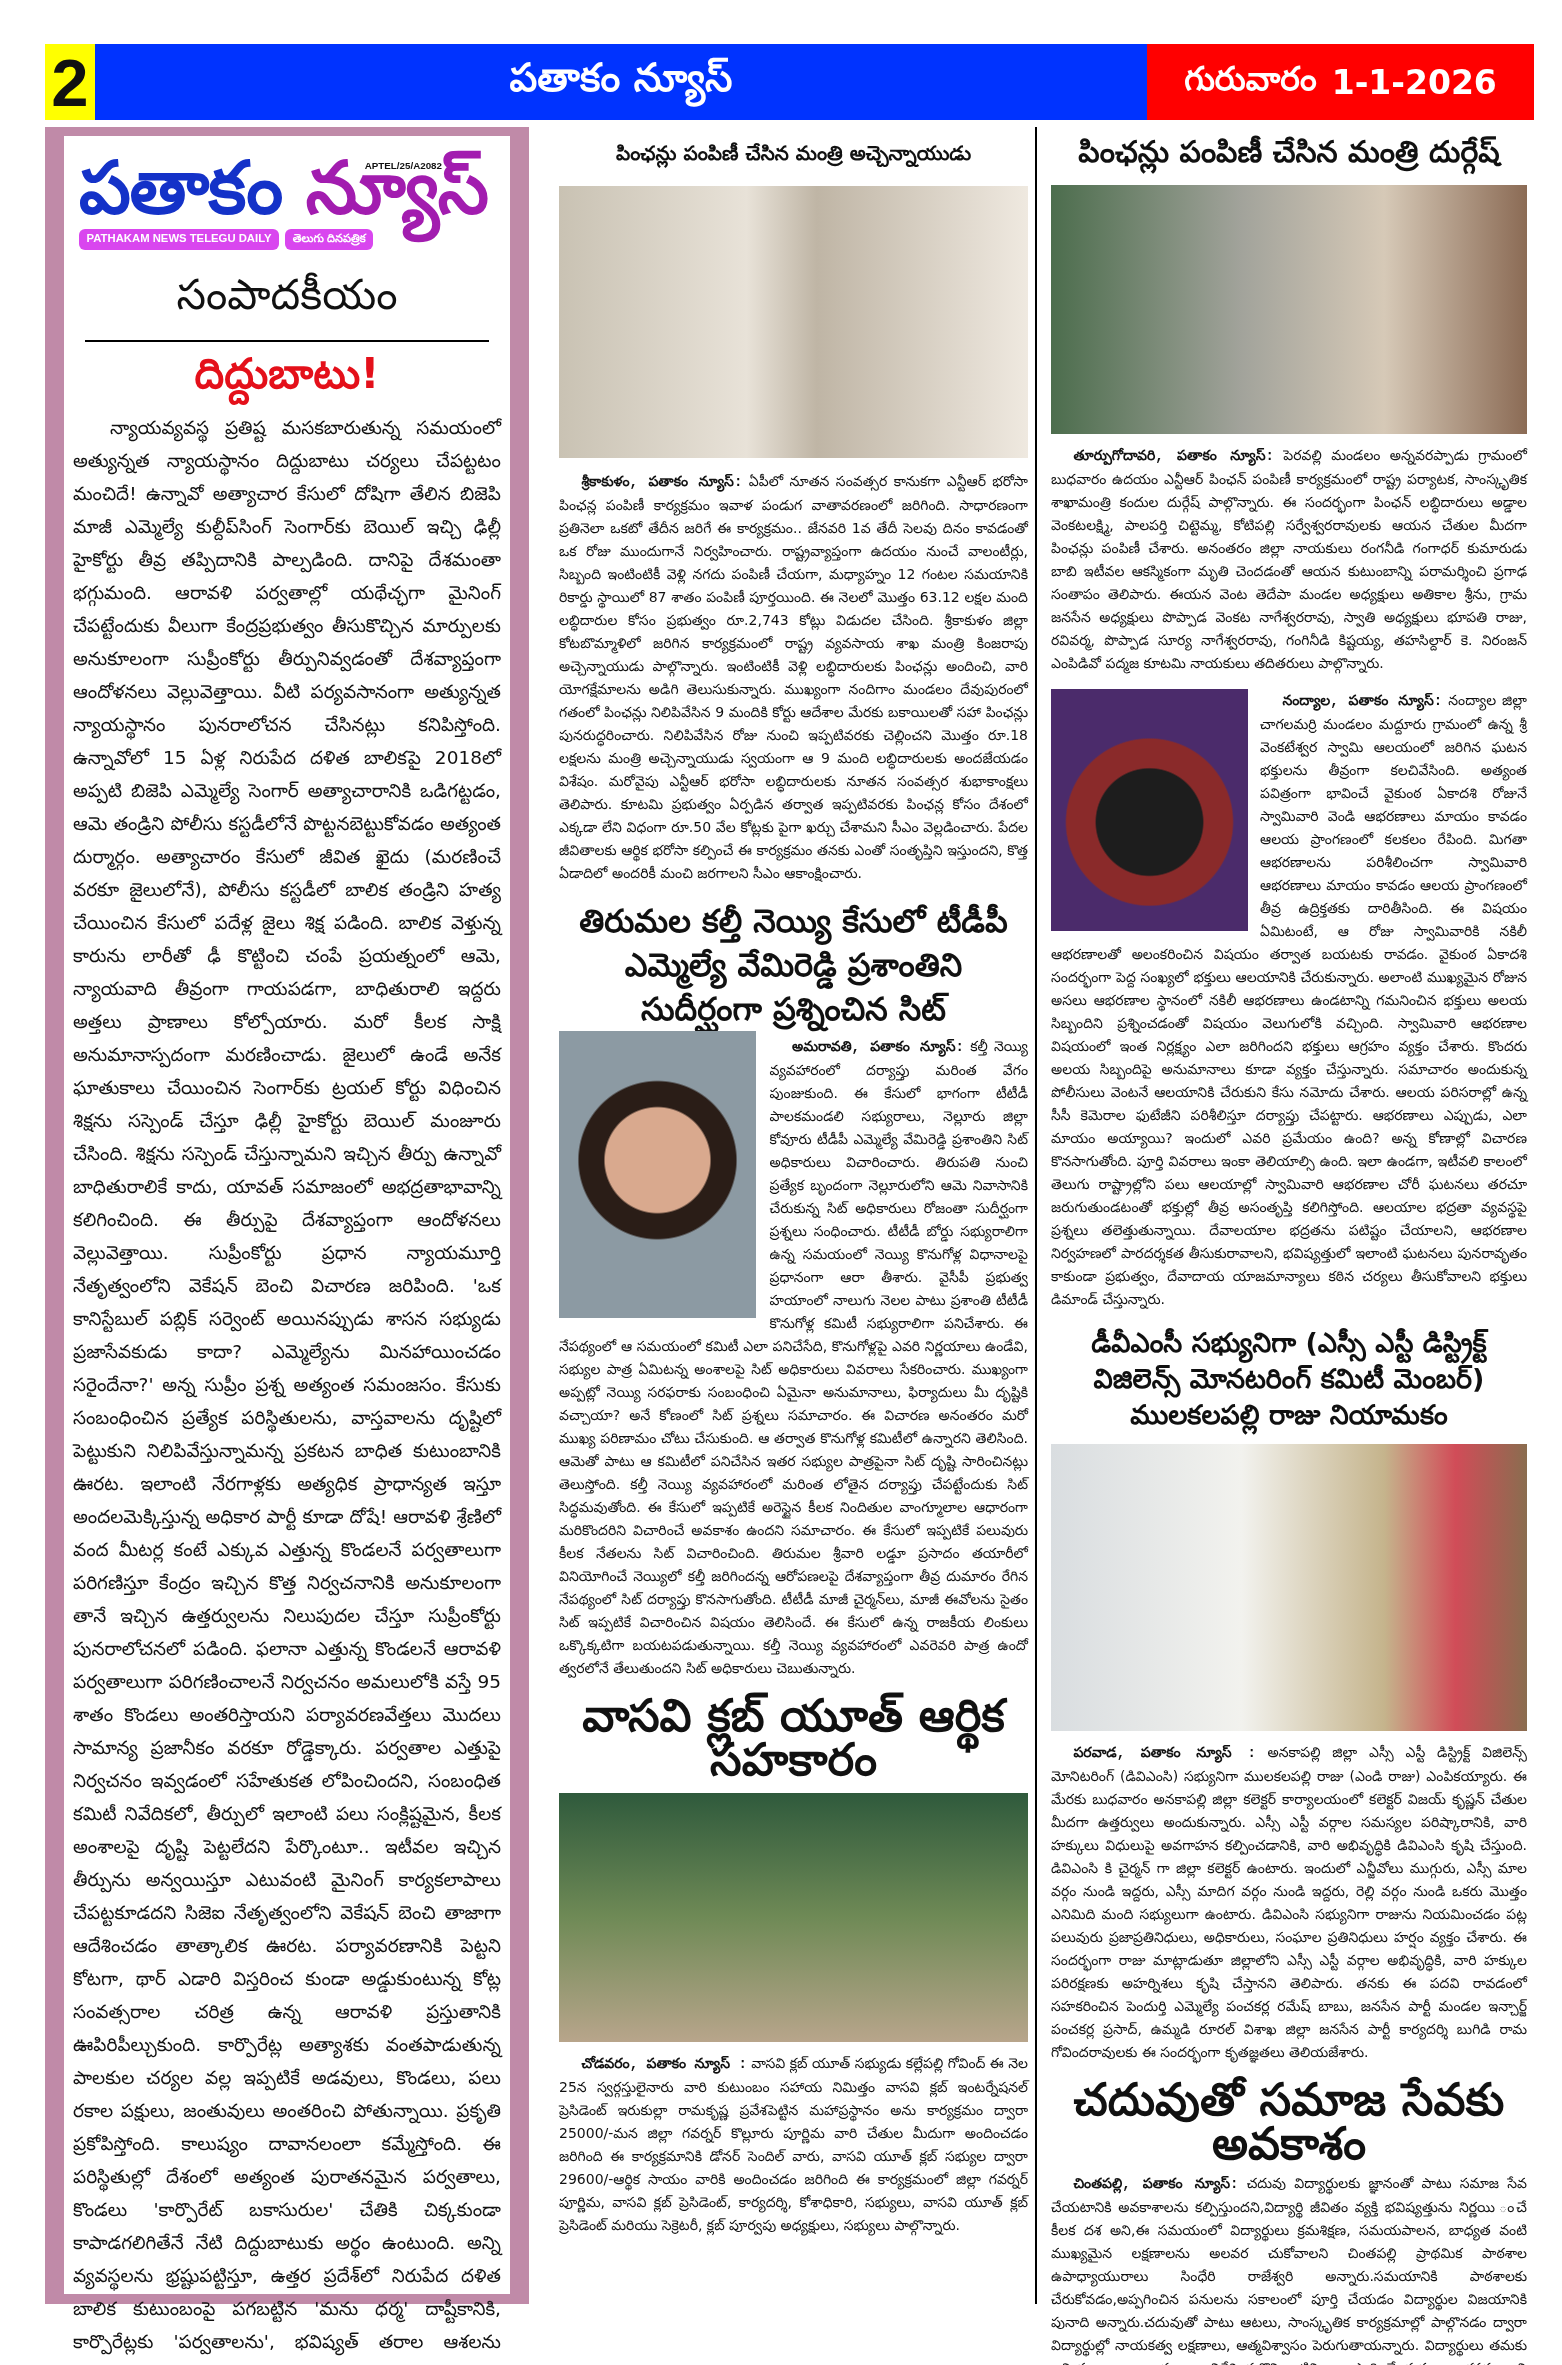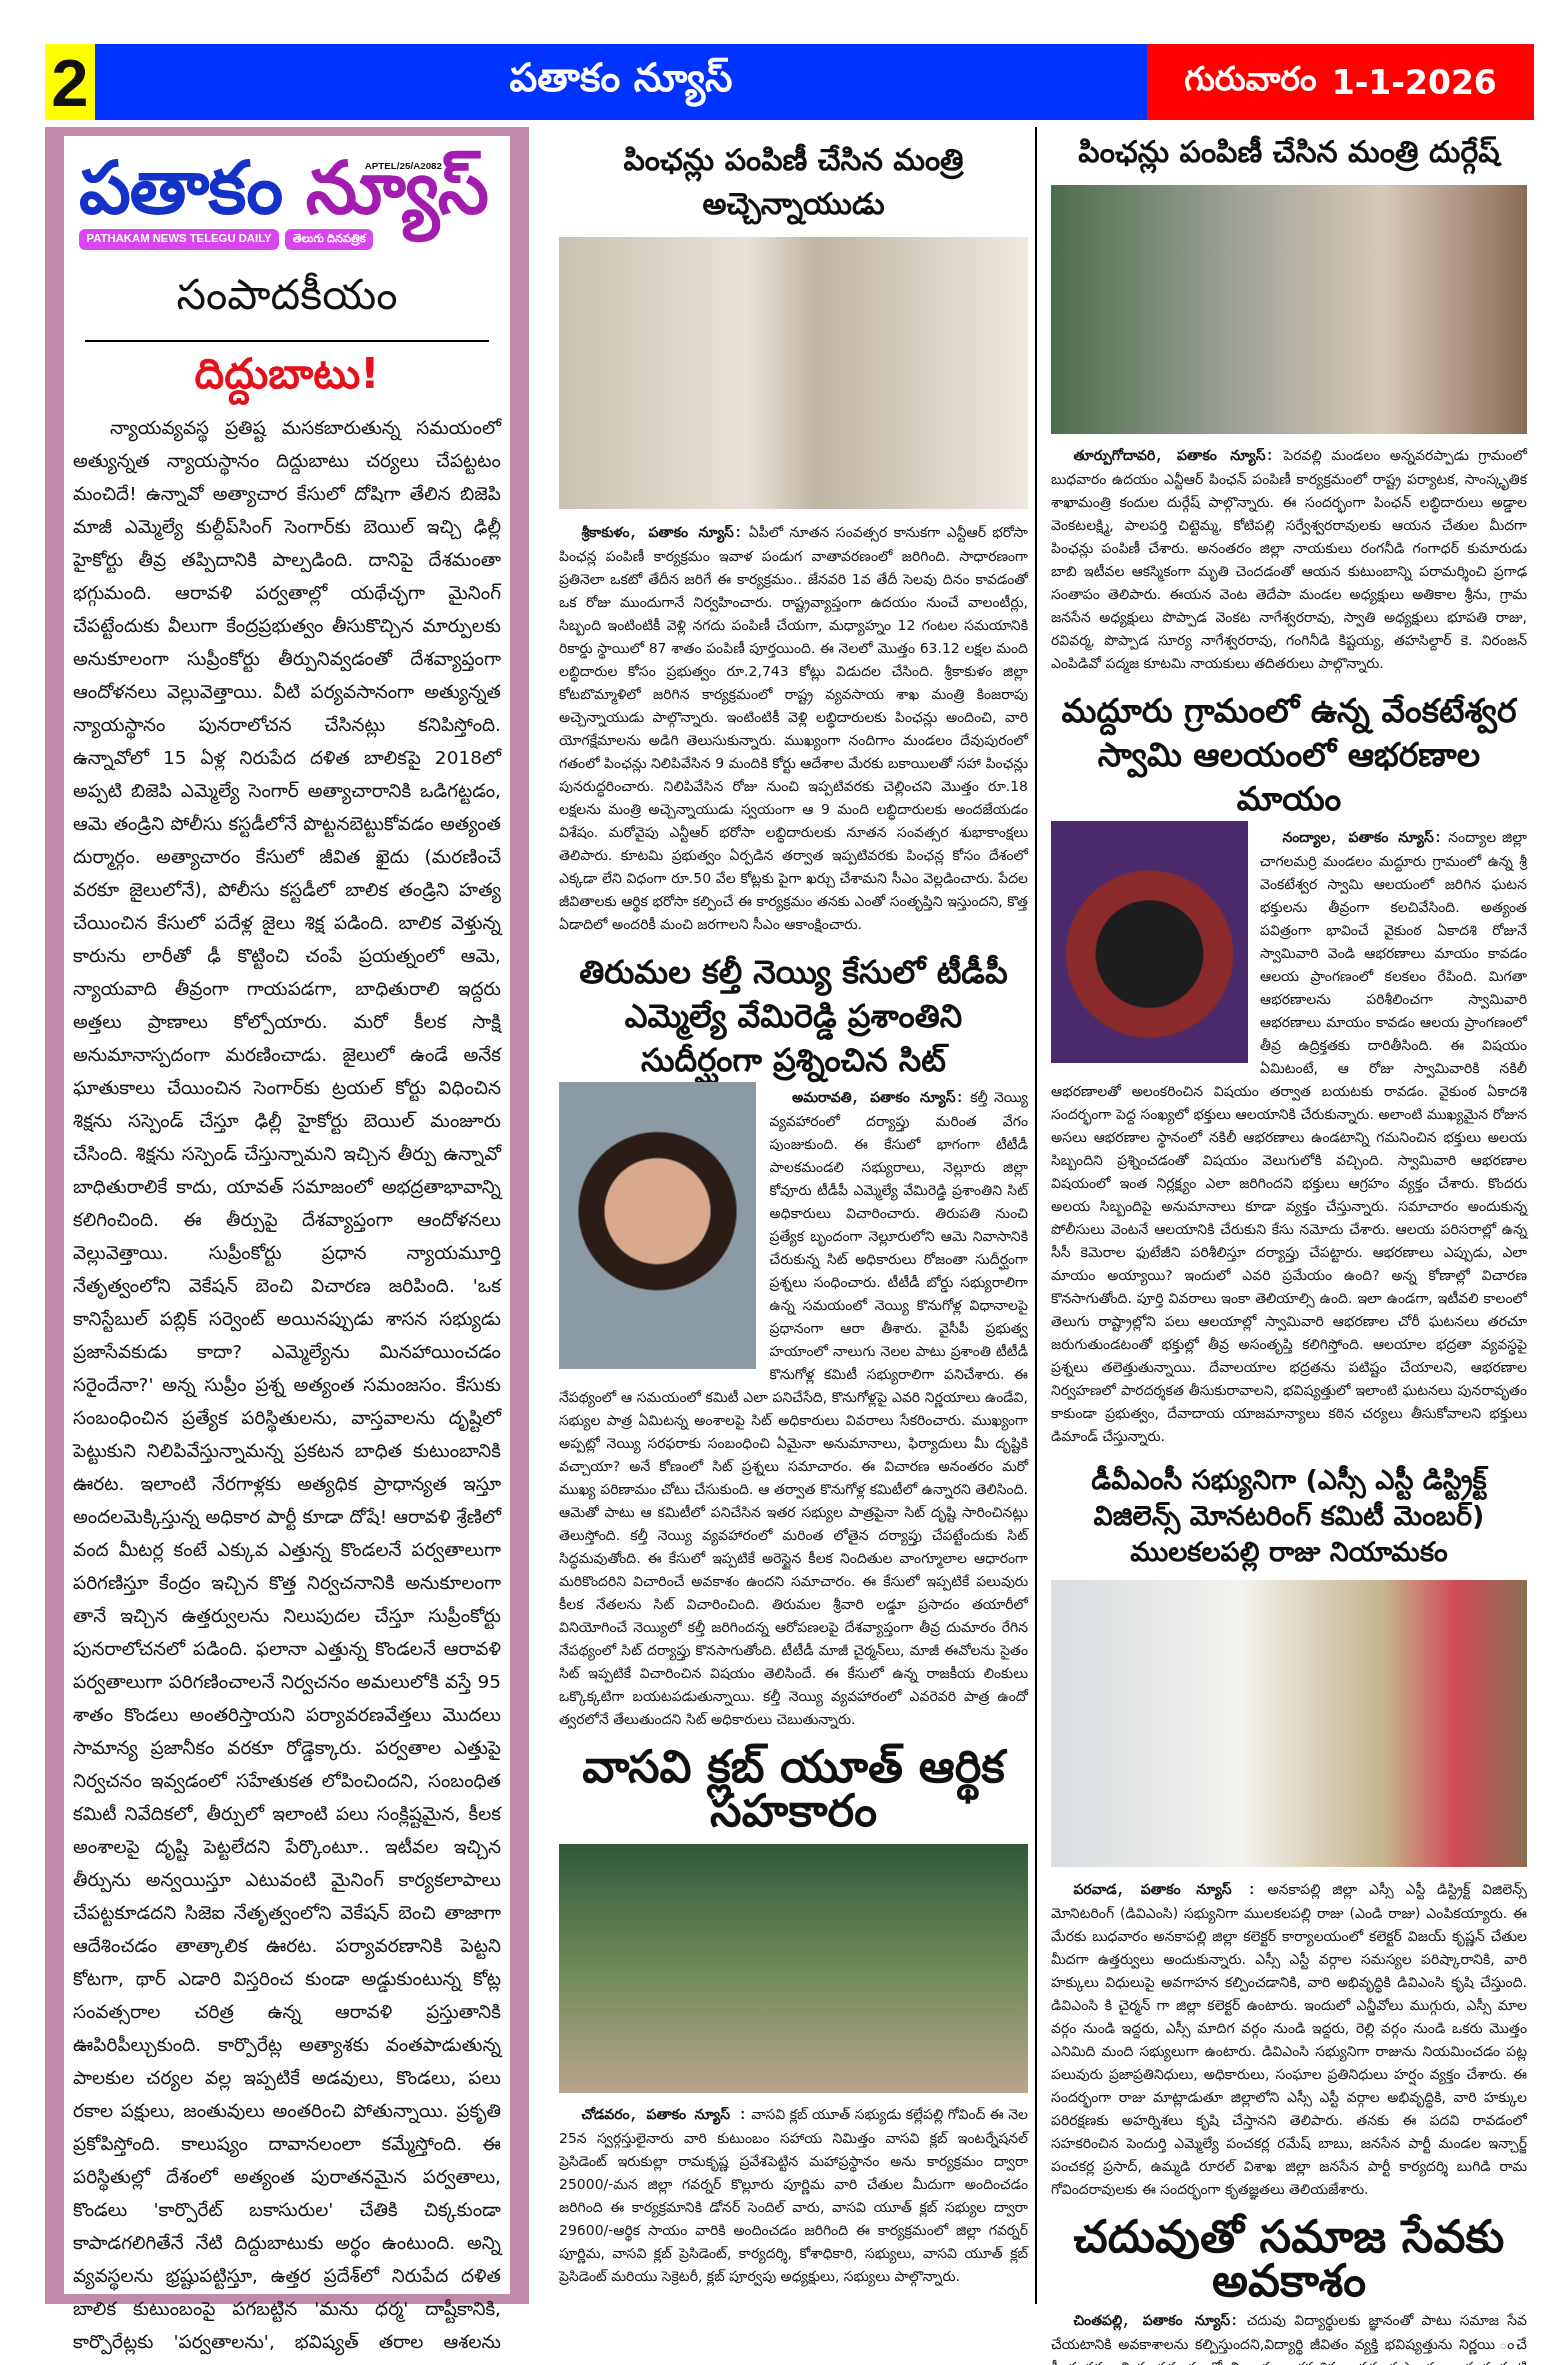--- a/index.html
+++ b/index.html
@@ -68,21 +68,21 @@
     </div>
     <div class="ed-title">సంపాదకీయం</div>
     <div class="ed-rule"></div>
     <div class="ed-head">దిద్దుబాటు!</div>
     <div class="ed-body">న్యాయవ్యవస్థ ప్రతిష్ట మసకబారుతున్న సమయంలో అత్యున్నత న్యాయస్థానం దిద్దుబాటు చర్యలు చేపట్టటం మంచిదే! ఉన్నావో అత్యాచార కేసులో దోషిగా తేలిన బిజెపి మాజీ ఎమ్మెల్యే కుల్దీప్‌సింగ్ సెంగార్‌కు బెయిల్ ఇచ్చి ఢిల్లీ హైకోర్టు తీవ్ర తప్పిదానికి పాల్పడింది. దానిపై దేశమంతా భగ్గుమంది. ఆరావళి పర్వతాల్లో యథేచ్ఛగా మైనింగ్ చేపట్టేందుకు వీలుగా కేంద్రప్రభుత్వం తీసుకొచ్చిన మార్పులకు అనుకూలంగా సుప్రీంకోర్టు తీర్పునివ్వడంతో దేశవ్యాప్తంగా ఆందోళనలు వెల్లువెత్తాయి. వీటి పర్యవసానంగా అత్యున్నత న్యాయస్థానం పునరాలోచన చేసినట్లు కనిపిస్తోంది. ఉన్నావోలో 15 ఏళ్ల నిరుపేద దళిత బాలికపై 2018లో అప్పటి బిజెపి ఎమ్మెల్యే సెంగార్ అత్యాచారానికి ఒడిగట్టడం, ఆమె తండ్రిని పోలీసు కస్టడీలోనే పొట్టనబెట్టుకోవడం అత్యంత దుర్మార్గం. అత్యాచారం కేసులో జీవిత ఖైదు (మరణించే వరకూ జైలులోనే), పోలీసు కస్టడీలో బాలిక తండ్రిని హత్య చేయించిన కేసులో పదేళ్ల జైలు శిక్ష పడింది. బాలిక వెళ్తున్న కారును లారీతో ఢీ కొట్టించి చంపే ప్రయత్నంలో ఆమె, న్యాయవాది తీవ్రంగా గాయపడగా, బాధితురాలి ఇద్దరు అత్తలు ప్రాణాలు కోల్పోయారు. మరో కీలక సాక్షి అనుమానాస్పదంగా మరణించాడు. జైలులో ఉండే అనేక ఘాతుకాలు చేయించిన సెంగార్‌కు ట్రయల్ కోర్టు విధించిన శిక్షను సస్పెండ్ చేస్తూ ఢిల్లీ హైకోర్టు బెయిల్ మంజూరు చేసింది. శిక్షను సస్పెండ్ చేస్తున్నామని ఇచ్చిన తీర్పు ఉన్నావో బాధితురాలికే కాదు, యావత్ సమాజంలో అభద్రతాభావాన్ని కలిగించింది. ఈ తీర్పుపై దేశవ్యాప్తంగా ఆందోళనలు వెల్లువెత్తాయి. సుప్రీంకోర్టు ప్రధాన న్యాయమూర్తి నేతృత్వంలోని వెకేషన్ బెంచి విచారణ జరిపింది. 'ఒక కానిస్టేబుల్ పబ్లిక్ సర్వెంట్ అయినప్పుడు శాసన సభ్యుడు ప్రజాసేవకుడు కాదా? ఎమ్మెల్యేను మినహాయించడం సరైందేనా?' అన్న సుప్రీం ప్రశ్న అత్యంత సమంజసం. కేసుకు సంబంధించిన ప్రత్యేక పరిస్థితులను, వాస్తవాలను దృష్టిలో పెట్టుకుని నిలిపివేస్తున్నామన్న ప్రకటన బాధిత కుటుంబానికి ఊరట. ఇలాంటి నేరగాళ్లకు అత్యధిక ప్రాధాన్యత ఇస్తూ అందలమెక్కిస్తున్న అధికార పార్టీ కూడా దోషే! ఆరావళి శ్రేణిలో వంద మీటర్ల కంటే ఎక్కువ ఎత్తున్న కొండలనే పర్వతాలుగా పరిగణిస్తూ కేంద్రం ఇచ్చిన కొత్త నిర్వచనానికి అనుకూలంగా తానే ఇచ్చిన ఉత్తర్వులను నిలుపుదల చేస్తూ సుప్రీంకోర్టు పునరాలోచనలో పడింది. ఫలానా ఎత్తున్న కొండలనే ఆరావళి పర్వతాలుగా పరిగణించాలనే నిర్వచనం అమలులోకి వస్తే 95 శాతం కొండలు అంతరిస్తాయని పర్యావరణవేత్తలు మొదలు సామాన్య ప్రజానీకం వరకూ రోడ్డెక్కారు. పర్వతాల ఎత్తుపై నిర్వచనం ఇవ్వడంలో సహేతుకత లోపించిందని, సంబంధిత కమిటీ నివేదికలో, తీర్పులో ఇలాంటి పలు సంక్లిష్టమైన, కీలక అంశాలపై దృష్టి పెట్టలేదని పేర్కొంటూ.. ఇటీవల ఇచ్చిన తీర్పును అన్వయిస్తూ ఎటువంటి మైనింగ్ కార్యకలాపాలు చేపట్టకూడదని సిజెఐ నేతృత్వంలోని వెకేషన్ బెంచి తాజాగా ఆదేశించడం తాత్కాలిక ఊరట. పర్యావరణానికి పెట్టని కోటగా, థార్ ఎడారి విస్తరించ కుండా అడ్డుకుంటున్న కోట్ల సంవత్సరాల చరిత్ర ఉన్న ఆరావళి ప్రస్తుతానికి ఊపిరిపీల్చుకుంది. కార్పొరేట్ల అత్యాశకు వంతపాడుతున్న పాలకుల చర్యల వల్ల ఇప్పటికే అడవులు, కొండలు, పలు రకాల పక్షులు, జంతువులు అంతరించి పోతున్నాయి. ప్రకృతి ప్రకోపిస్తోంది. కాలుష్యం దావానలంలా కమ్మేస్తోంది. ఈ పరిస్థితుల్లో దేశంలో అత్యంత పురాతనమైన పర్వతాలు, కొండలు 'కార్పొరేట్ బకాసురుల' చేతికి చిక్కకుండా కాపాడగలిగితేనే నేటి దిద్దుబాటుకు అర్థం ఉంటుంది. అన్ని వ్యవస్థలను భ్రష్టుపట్టిస్తూ, ఉత్తర ప్రదేశ్‌లో నిరుపేద దళిత బాలిక కుటుంబంపై పగబట్టిన 'మను ధర్మ' దాష్టీకానికి, కార్పొరేట్లకు 'పర్వతాలను', భవిష్యత్ తరాల ఆశలను దోచిపెట్టేందుకు సిద్ధమైన పాలకులను నిలువరించగలిగేది ప్రజా గళమే. స్వతంత్రంగా వ్యవహరించి ప్రజల మౌలిక హక్కులను, రాజ్యాంగాన్ని, ప్రకృతిని పరిరక్షిస్తేనే అత్యున్నత న్యాయ స్థానం చర్యలు అర్థవంతమౌతాయి.</div>
   </div>
 </div>
 
 <div class="col2">
   <article>
-    <div class="headline" style="font-size:30px;margin-top:11px;">పింఛన్లు పంపిణీ చేసిన మంత్రి అచ్చెన్నాయుడు</div>
+    <div class="headline" style="font-size:20px;margin-top:4px;">పింఛన్లు పంపిణీ చేసిన మంత్రి అచ్చెన్నాయుడు</div>
     <div class="photo ph1"></div>
     <p class="body" style="margin-top:12px;">
       <span class="dl">శ్రీకాకుళం, పతాకం న్యూస్:</span>
       <span>ఏపీలో నూతన సంవత్సర కానుకగా ఎన్టీఆర్ భరోసా పింఛన్ల పంపిణీ కార్యక్రమం ఇవాళ పండుగ వాతావరణంలో జరిగింది. సాధారణంగా ప్రతినెలా ఒకటో తేదీన జరిగే ఈ కార్యక్రమం.. జేనవరి 1వ తేదీ సెలవు దినం కావడంతో ఒక రోజు ముందుగానే నిర్వహించారు. రాష్ట్రవ్యాప్తంగా ఉదయం నుంచే వాలంటీర్లు, సిబ్బంది ఇంటింటికీ వెళ్లి నగదు పంపిణీ చేయగా, మధ్యాహ్నం 12 గంటల సమయానికి రికార్డు స్థాయిలో 87 శాతం పంపిణీ పూర్తయింది. ఈ నెలలో మొత్తం 63.12 లక్షల మంది లబ్ధిదారుల కోసం ప్రభుత్వం రూ.2,743 కోట్లు విడుదల చేసింది. శ్రీకాకుళం జిల్లా కోటబొమ్మాళిలో జరిగిన కార్యక్రమంలో రాష్ట్ర వ్యవసాయ శాఖ మంత్రి కింజరాపు అచ్చెన్నాయుడు పాల్గొన్నారు. ఇంటింటికీ వెళ్లి లబ్ధిదారులకు పింఛన్లు అందించి, వారి యోగక్షేమాలను అడిగి తెలుసుకున్నారు. ముఖ్యంగా నందిగాం మండలం దేవుపురంలో గతంలో పింఛన్లు నిలిపివేసిన 9 మందికి కోర్టు ఆదేశాల మేరకు బకాయిలతో సహా పింఛన్లు పునరుద్ధరించారు. నిలిపివేసిన రోజు నుంచి ఇప్పటివరకు చెల్లించని మొత్తం రూ.18 లక్షలను మంత్రి అచ్చెన్నాయుడు స్వయంగా ఆ 9 మంది లబ్ధిదారులకు అందజేయడం విశేషం. మరోవైపు ఎన్టీఆర్ భరోసా లబ్ధిదారులకు నూతన సంవత్సర శుభాకాంక్షలు తెలిపారు. కూటమి ప్రభుత్వం ఏర్పడిన తర్వాత ఇప్పటివరకు పింఛన్ల కోసం దేశంలో ఎక్కడా లేని విధంగా రూ.50 వేల కోట్లకు పైగా ఖర్చు చేశామని సీఎం వెల్లడించారు. పేదల జీవితాలకు ఆర్థిక భరోసా కల్పించే ఈ కార్యక్రమం తనకు ఎంతో సంతృప్తిని ఇస్తుందని, కొత్త ఏడాదిలో అందరికీ మంచి జరగాలని సీఎం ఆకాంక్షించారు.</span>
     </p>
   </article>
   <article>
     <div class="headline" style="font-size:32px;">తిరుమల కల్తీ నెయ్యి కేసులో టీడీపీ ఎమ్మెల్యే వేమిరెడ్డి ప్రశాంతిని సుదీర్ఘంగా ప్రశ్నించిన సిట్</div>
     <div class="photo ph2"></div>
     <p class="body" style="margin-top:4.5px;">
@@ -104,21 +104,20 @@
 <div class="col3">
   <article>
     <div class="headline" style="font-size:30px;margin-top:3px;">పింఛన్లు పంపిణీ చేసిన మంత్రి దుర్గేష్</div>
     <div class="photo ph4"></div>
     <p class="body" style="margin-top:10.6px;">
       <span class="dl">తూర్పుగోదావరి, పతాకం న్యూస్:</span>
       <span>పెరవల్లి మండలం అన్నవరప్పాడు గ్రామంలో బుధవారం ఉదయం ఎన్టీఆర్ పింఛన్ పంపిణీ కార్యక్రమంలో రాష్ట్ర పర్యాటక, సాంస్కృతిక శాఖామంత్రి కందుల దుర్గేష్ పాల్గొన్నారు. ఈ సందర్భంగా పింఛన్ లబ్ధిదారులు అడ్డాల వెంకటలక్ష్మి, పాలపర్తి చిట్టెమ్మ, కోటిపల్లి సర్వేశ్వరరావులకు ఆయన చేతుల మీదగా పింఛన్లు పంపిణీ చేశారు. అనంతరం జిల్లా నాయకులు రంగనీడి గంగాధర్ కుమారుడు బాబి ఇటీవల ఆకస్మికంగా మృతి చెందడంతో ఆయన కుటుంబాన్ని పరామర్శించి ప్రగాఢ సంతాపం తెలిపారు. ఈయన వెంట తెదేపా మండల అధ్యక్షులు అతికాల శ్రీను, గ్రామ జనసేన అధ్యక్షులు పొప్పాడ వెంకట నాగేశ్వరరావు, స్వాతి అధ్యక్షులు భూపతి రాజు, రవివర్మ, పొప్పాడ సూర్య నాగేశ్వరరావు, గంగినీడి కిష్టయ్య, తహసిల్దార్ కె. నిరంజన్ ఎంపిడివో పద్మజ కూటమి నాయకులు తదితరులు పాల్గొన్నారు.</span>
     </p>
   </article>
   <article>
-    <div class="headline" style="font-size:33px;">మద్దూరు గ్రామంలో ఉన్న వేంకటేశ్వర స్వామి ఆలయంలో ఆభరణాల మాయం</div>
     <div class="photo ph5"></div>
     <p class="body" style="margin-top:4.5px;">
       <span class="dl">నంద్యాల, పతాకం న్యూస్:</span>
       <span>నంద్యాల జిల్లా చాగలమర్రి మండలం మద్దూరు గ్రామంలో ఉన్న శ్రీ వెంకటేశ్వర స్వామి ఆలయంలో జరిగిన ఘటన భక్తులను తీవ్రంగా కలచివేసింది. అత్యంత పవిత్రంగా భావించే వైకుంఠ ఏకాదశి రోజునే స్వామివారి వెండి ఆభరణాలు మాయం కావడం ఆలయ ప్రాంగణంలో కలకలం రేపింది. మిగతా ఆభరణాలను పరిశీలించగా స్వామివారి ఆభరణాలు మాయం కావడం ఆలయ ప్రాంగణంలో తీవ్ర ఉద్రిక్తతకు దారితీసింది. ఈ విషయం ఏమిటంటే, ఆ రోజు స్వామివారికి నకిలీ ఆభరణాలతో అలంకరించిన విషయం తర్వాత బయటకు రావడం. వైకుంఠ ఏకాదశి సందర్భంగా పెద్ద సంఖ్యలో భక్తులు ఆలయానికి చేరుకున్నారు. అలాంటి ముఖ్యమైన రోజున అసలు ఆభరణాల స్థానంలో నకిలీ ఆభరణాలు ఉండటాన్ని గమనించిన భక్తులు అలయ సిబ్బందిని ప్రశ్నించడంతో విషయం వెలుగులోకి వచ్చింది. స్వామివారి ఆభరణాల విషయంలో ఇంత నిర్లక్ష్యం ఎలా జరిగిందని భక్తులు ఆగ్రహం వ్యక్తం చేశారు. కొందరు అలయ సిబ్బందిపై అనుమానాలు కూడా వ్యక్తం చేస్తున్నారు. సమాచారం అందుకున్న పోలీసులు వెంటనే ఆలయానికి చేరుకుని కేసు నమోదు చేశారు. ఆలయ పరిసరాల్లో ఉన్న సీసీ కెమెరాల ఫుటేజీని పరిశీలిస్తూ దర్యాప్తు చేపట్టారు. ఆభరణాలు ఎప్పుడు, ఎలా మాయం అయ్యాయి? ఇందులో ఎవరి ప్రమేయం ఉంది? అన్న కోణాల్లో విచారణ కొనసాగుతోంది. పూర్తి వివరాలు ఇంకా తెలియాల్సి ఉంది. ఇలా ఉండగా, ఇటీవలి కాలంలో తెలుగు రాష్ట్రాల్లోని పలు ఆలయాల్లో స్వామివారి ఆభరణాల చోరీ ఘటనలు తరచూ జరుగుతుండటంతో భక్తుల్లో తీవ్ర అసంతృప్తి కలిగిస్తోంది. ఆలయాల భద్రతా వ్యవస్థపై ప్రశ్నలు తలెత్తుతున్నాయి. దేవాలయాల భద్రతను పటిష్టం చేయాలని, ఆభరణాల నిర్వహణలో పారదర్శకత తీసుకురావాలని, భవిష్యత్తులో ఇలాంటి ఘటనలు పునరావృతం కాకుండా ప్రభుత్వం, దేవాదాయ యాజమాన్యాలు కఠిన చర్యలు తీసుకోవాలని భక్తులు డిమాండ్ చేస్తున్నారు.</span>
     </p>
     <div class="clear"></div>
   </article>
   <article>
     <div class="headline" style="font-size:27px;line-height:36px;">డీవీఎంసీ సభ్యునిగా (ఎస్సీ ఎస్టీ డిస్ట్రిక్ట్ విజిలెన్స్ మోనటరింగ్ కమిటీ మెంబర్) ములకలపల్లి రాజు నియామకం</div>
     <div class="photo ph6"></div>

